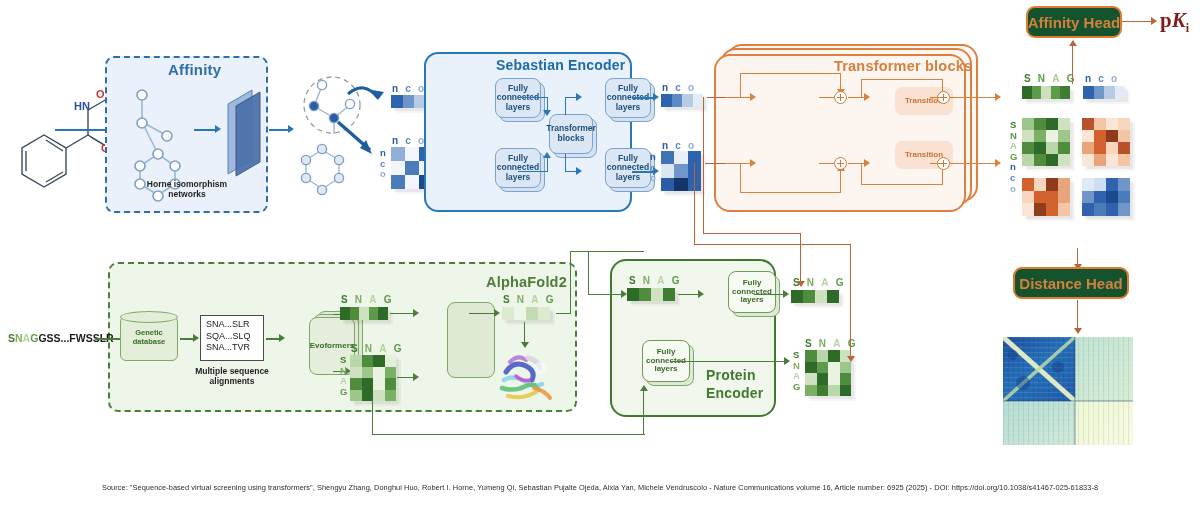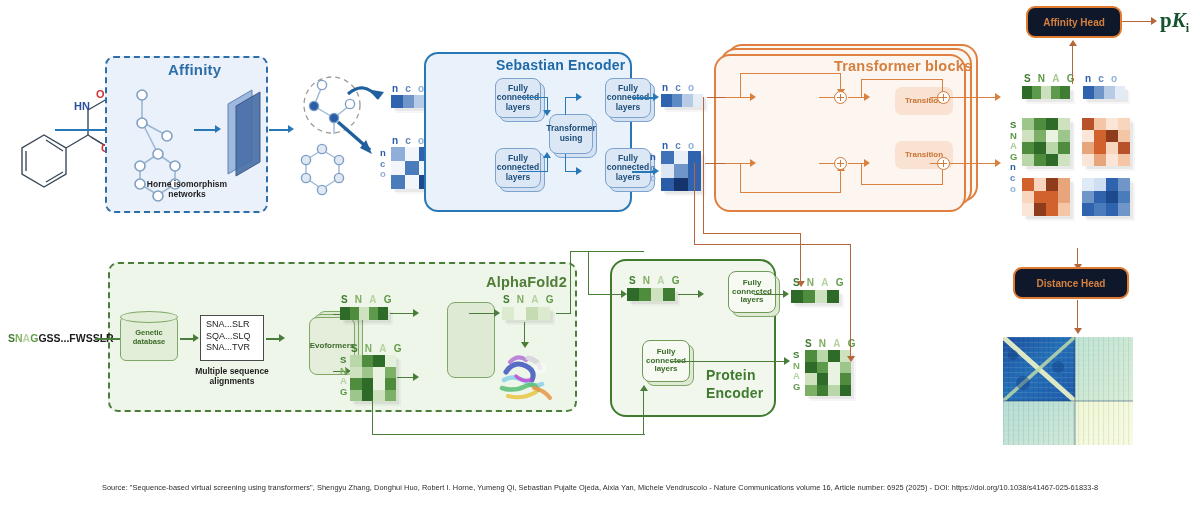--- a/index.html
+++ b/index.html
@@ -124,24 +124,24 @@
     font-size: 8px;
     font-weight: bold;
     border-radius: 8px;
   }
 
   .head-box {
     position: absolute;
     display: flex; align-items: center; justify-content: center;
     border: 2px solid #e07b30;
     border-radius: 9px;
-    background: #0f172a;
+    background: #14532d;
     color: #d4803f;
     font-weight: bold;
-    font-size: 10px;
+    font-size: 15px;
     white-space: nowrap;
   }
 
   
   .cap {
     position: absolute;
     font-size: 8.5px;
     font-weight: bold;
     color: #1f1f1f;
     text-align: center;
@@ -164,21 +164,21 @@
     color: #1a1a1a;
     padding: 3px 4px 3px 5px;
     line-height: 1.3;
     font-family: "Liberation Sans", sans-serif;
   }
   .pki {
     position: absolute;
     font-family: "Liberation Serif", serif;
     font-size: 21px;
     font-weight: bold;
-    color: #14532d;
+    color: #7f1d1d;
     white-space: nowrap;
   }
   .pki i { font-style: italic; }
   .pki sub { font-size: 12px; }
 
   .caption {
     position: absolute;
     left: 0; top: 483px; width: 1200px;
     text-align: center;
     font-size: 7.4px;
@@ -375,21 +375,21 @@
 connected
 layers</div>
 
   <div class="box box-blue-back abs" style="left:476px; top:152px; width:46px; height:40px;"></div>
   <div class="box box-blue abs" style="left:472px; top:148px; width:46px; height:40px; white-space:pre-line;">Fully
 connected
 layers</div>
 
   <div class="box box-blue-back abs" style="left:530px; top:118px; width:44px; height:40px;"></div>
   <div class="box box-blue abs" style="left:526px; top:114px; width:44px; height:40px; white-space:pre-line;">Transformer
-using</div>
+blocks</div>
 
   <div class="box box-blue-back abs" style="left:586px; top:82px; width:46px; height:40px;"></div>
   <div class="box box-blue abs" style="left:582px; top:78px; width:46px; height:40px; white-space:pre-line;">Fully
 connected
 layers</div>
 
   <div class="box box-blue-back abs" style="left:586px; top:152px; width:46px; height:40px;"></div>
   <div class="box box-blue abs" style="left:582px; top:148px; width:46px; height:40px; white-space:pre-line;">Fully
 connected
 layers</div>

